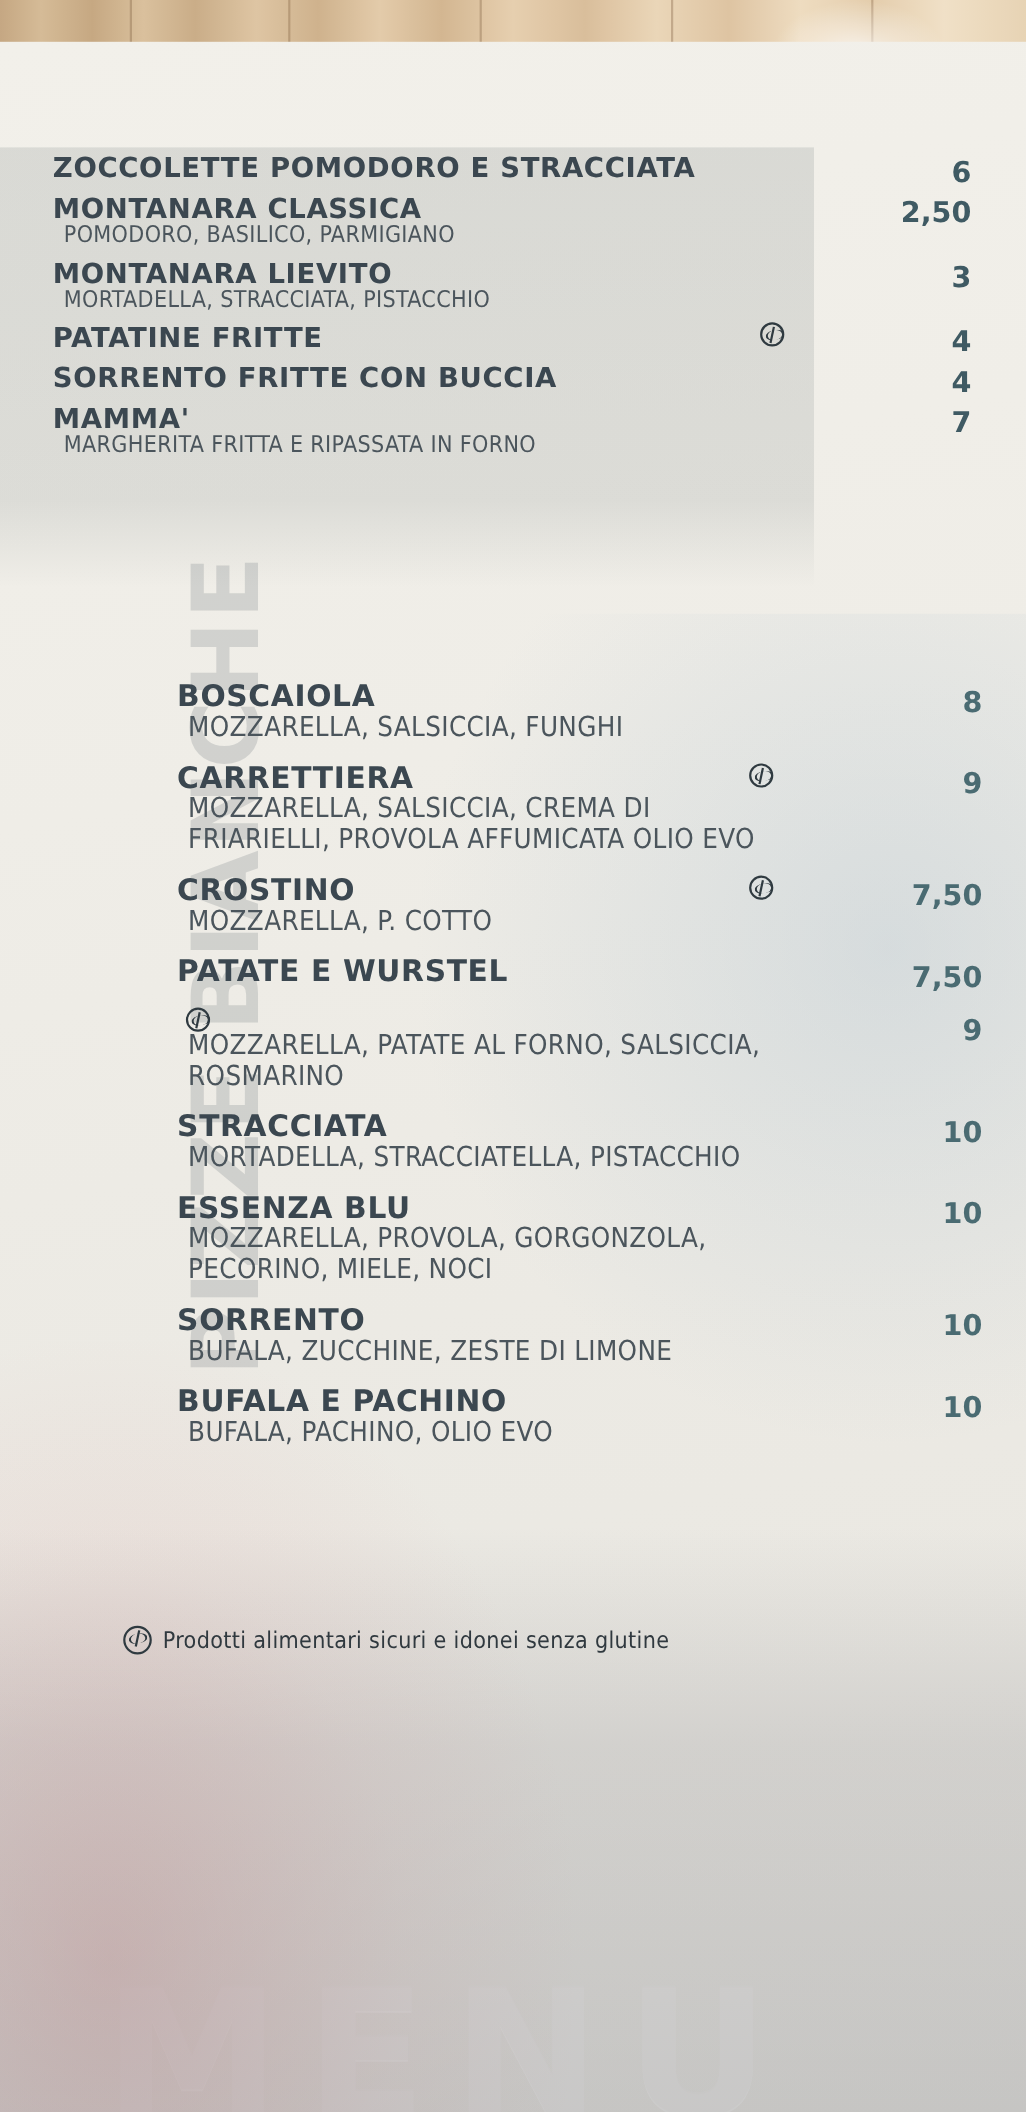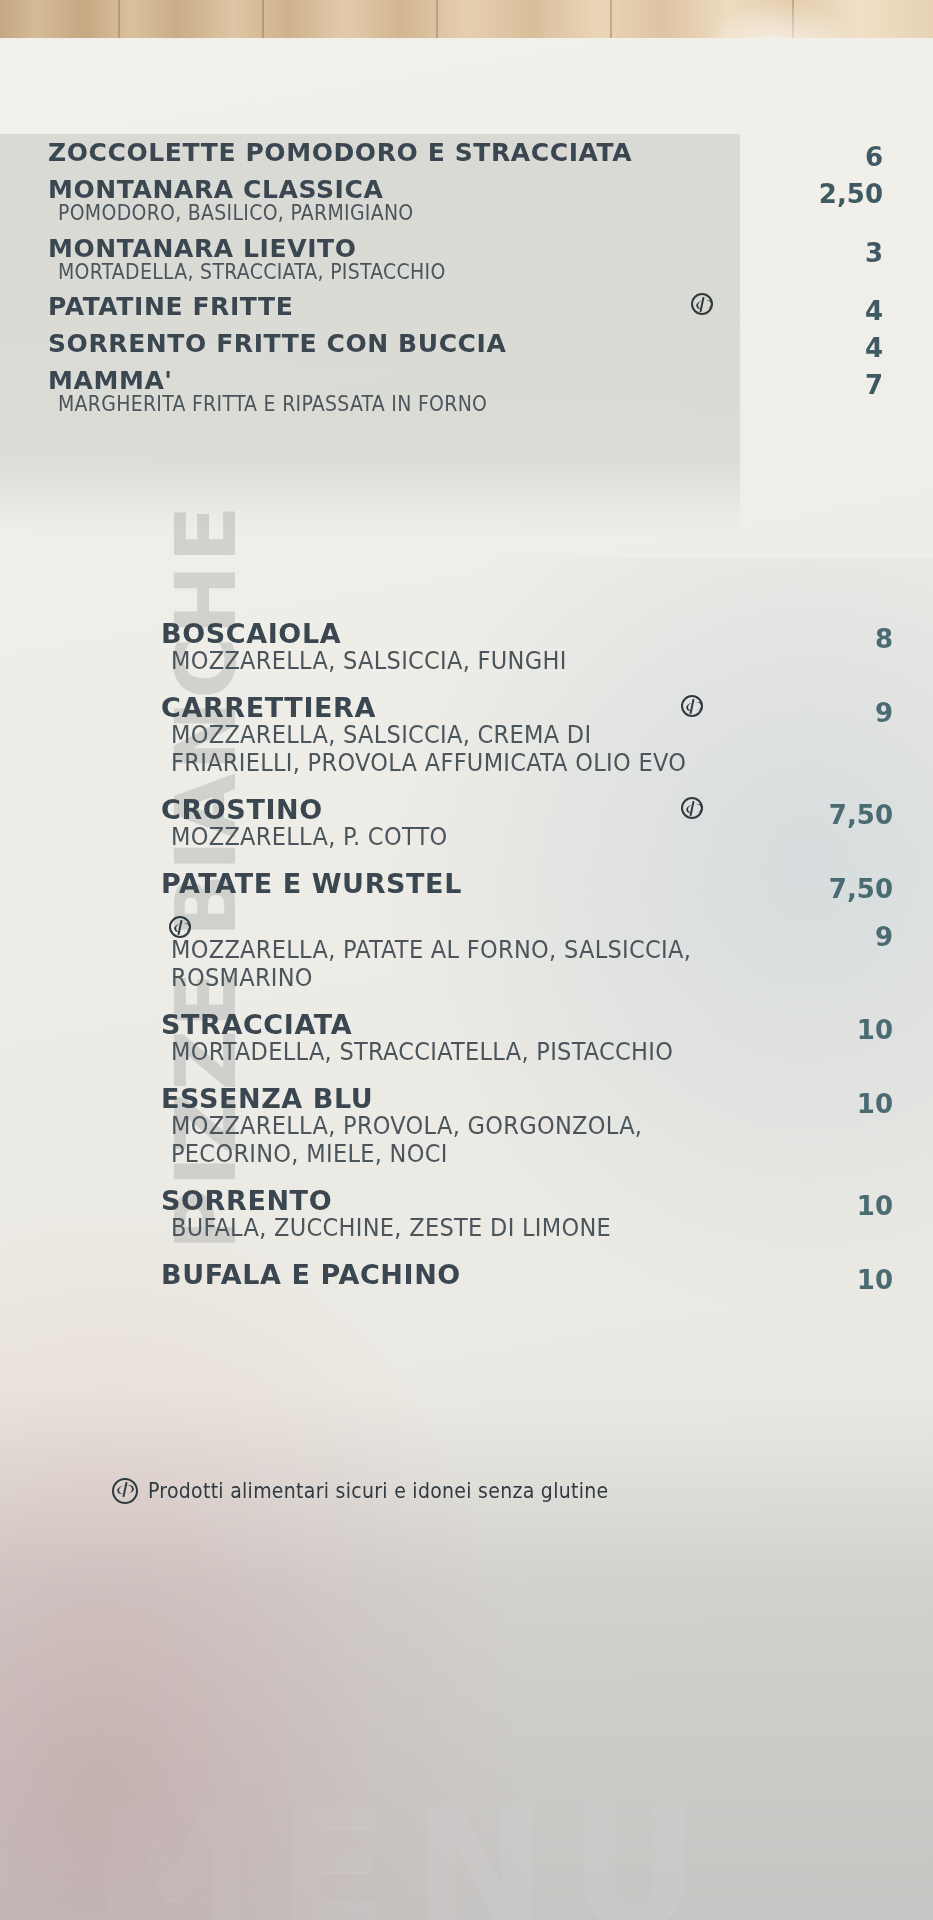--- a/index.html
+++ b/index.html
@@ -386,20 +386,21 @@
           <span class="item-price">10</span>
         </div>
         <div class="item-desc">BUFALA, ZUCCHINE, ZESTE DI LIMONE</div>
       </div>
 
       <div class="item">
         <div class="item-row">
           <span class="item-name">BUFALA E PACHINO</span>
           <span class="item-price">10</span>
         </div>
+        <div class="item-desc">BUFALA, PACHINO, OLIO EVO</div>
       </div>
 
     </div>
 
     <div class="footnote">
       <span class="gf-icon"></span>
       <span class="footnote-text">Prodotti alimentari sicuri e idonei senza glutine</span>
     </div>
 
   </div>

